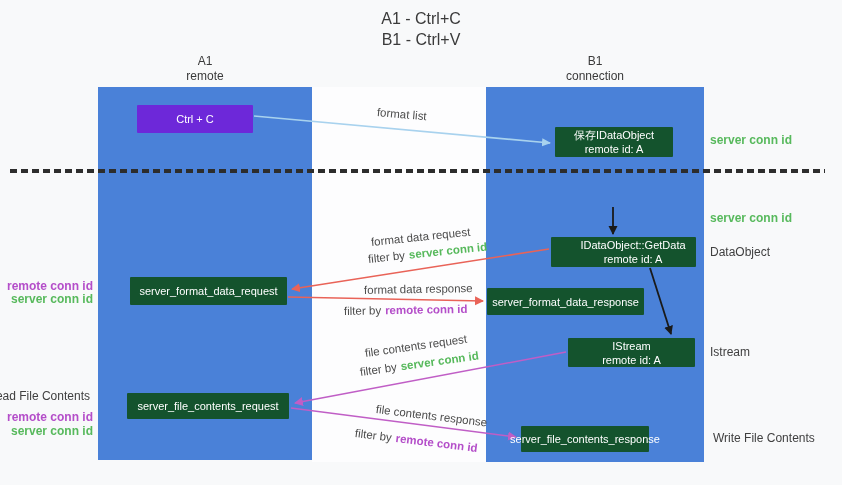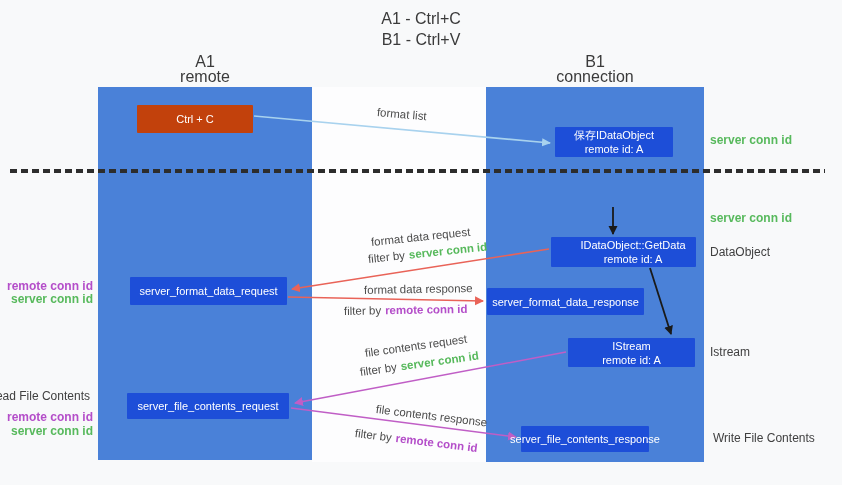--- a/index.html
+++ b/index.html
@@ -16,41 +16,41 @@
   .between-strip{
     position:absolute;left:312px;top:87px;width:174px;height:375px;
     background:#fdfdfe;
   }
   .title{
     position:absolute;left:0;top:8px;width:842px;
     text-align:center;font-size:16px;line-height:21px;color:#3a3a3a;
   }
   .col-header{
     position:absolute;top:54px;
-    text-align:center;font-size:16px;line-height:15px;color:#3a3a3a;
+    text-align:center;font-size:12px;line-height:15px;color:#3a3a3a;
   }
   .col-header.a1{left:98px;width:214px;}
   .col-header.b1{left:486px;width:218px;}
   .lifeline{
     position:absolute;background:#4a81d8;
   }
   .lifeline.a1{left:98px;top:87px;width:214px;height:373px;}
   .lifeline.b1{left:486px;top:87px;width:218px;height:375px;}
   .dashed-line{
     position:absolute;left:10px;top:169px;width:815px;height:4px;
     background:repeating-linear-gradient(to right,#2d2d2d 0,#2d2d2d 7px,transparent 7px,transparent 11px);
   }
   .node{
     position:absolute;
     display:flex;flex-direction:column;justify-content:center;align-items:center;
     color:#fff;font-size:11px;line-height:14px;text-align:center;
     border-radius:1px;
   }
-  .node.green{background:#c2410c;}
-  .node.orange{background:#1d4ed8;}
+  .node.green{background:#6d28d9;}
+  .node.orange{background:#14532d;}
   .arrows{position:absolute;left:0;top:0;width:842px;height:485px;pointer-events:none;}
   .arrow-label{
     position:absolute;white-space:nowrap;
     font-size:11.5px;color:#4d4d4d;transform-origin:left center;
   }
   .side-label{
     position:absolute;white-space:nowrap;font-size:12px;color:#404040;
   }
   .side-label.right-align{text-align:right;}
   .green-text{color:#57b95c;font-weight:bold;}

